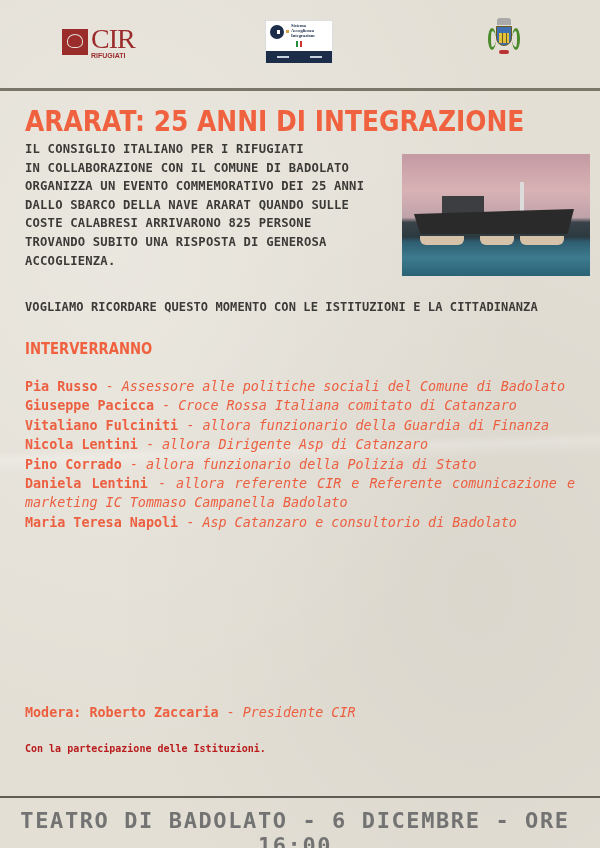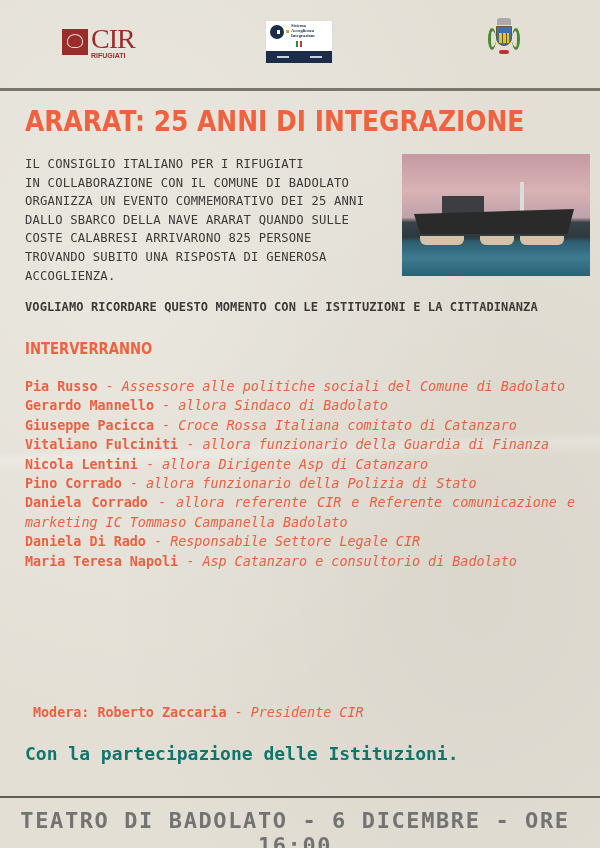--- a/index.html
+++ b/index.html
@@ -84,22 +84,22 @@
       position: absolute; left: 0; top: 88px; width: 600px; height: 3px; background: #7a7668;
     }
     .title {
       position: absolute; left: 25px; top: 104px;
       font-family: "DejaVu Sans", "Liberation Sans", sans-serif;
       font-weight: bold; font-size: 29px; color: #f0623f;
       letter-spacing: 0px; transform: scaleX(0.86); transform-origin: left center;
       white-space: nowrap;
     }
     .intro {
-      position: absolute; left: 25px; top: 155px; width: 370px;
-      font-size: 12.2px; line-height: 18.6px; font-weight: normal; color: #3b3a36;
+      position: absolute; left: 25px; top: 140px; width: 370px;
+      font-size: 12.2px; line-height: 18.6px; font-weight: bold; color: #3b3a36;
       white-space: pre;
       letter-spacing: 0.2px;
     }
     .photo {
       position: absolute; left: 402px; top: 154px; width: 188px; height: 122px;
       background:
         linear-gradient(180deg, #c49aa3 0%, #d8b2b4 30%, #bfa2aa 52%, #394349 56%, #2c3a40 68%, #2f5d70 72%, #3d7b90 85%, #2b6275 100%);
       overflow: hidden;
     }
     .photo .ship {
@@ -129,27 +129,27 @@
     .speakers {
       position: absolute; left: 25px; top: 377px; width: 550px;
       font-size: 13.4px; line-height: 19.4px; color: #ec5f40;
     }
     .speaker { text-align: justify; text-align-last: left; }
     .speaker .name { font-weight: bold; }
     .speaker .role { font-style: italic; }
     .speaker.gap { margin-bottom: 19px; }
     .moderator {
       position: absolute; left: 25px; top: 705px;
-      font-size: 13.4px; color: #ec5f40; margin-left: 8px;
+      font-size: 13.4px; color: #ec5f40;
     }
     .moderator .name { font-weight: bold; }
     .moderator .role { font-style: italic; }
     .closing {
       position: absolute; left: 25px; top: 743px;
-      font-size: 18px; font-weight: bold; color: #0f766e;
+      font-size: 10px; font-weight: bold; color: #b91c1c;
     }
     .rule-bottom {
       position: absolute; left: 0; top: 796px; width: 600px; height: 2px; background: #5f5c53;
     }
     .footer {
       position: absolute; left: 0; top: 808px; width: 590px; text-align: center;
       font-size: 22px; font-weight: bold; color: #737373; letter-spacing: 1.6px;
     }
   </style>
 </head>
@@ -211,39 +211,33 @@
 
 <div class="outro">VOGLIAMO RICORDARE QUESTO MOMENTO CON LE ISTITUZIONI E LA CITTADINANZA</div>
 
 <div class="section-head">INTERVERRANNO</div>
 
 <div class="speakers">
   <div class="speaker">
     <span class="name">Pia Russo</span><span class="sep"> - </span><span class="role">Assessore alle politiche sociali del Comune di Badolato</span>
   </div>
   <div class="speaker">
-    <span class="name">Gerardo Mannello</span><span class="sep"> - </span><span class="role">allora Sindaco di Badolato</span>
-  </div>
-  <div class="speaker">
     <span class="name">Giuseppe Pacicca</span><span class="sep"> - </span><span class="role">Croce Rossa Italiana comitato di Catanzaro</span>
   </div>
   <div class="speaker">
     <span class="name">Vitaliano Fulciniti</span><span class="sep"> - </span><span class="role">allora funzionario della Guardia di Finanza</span>
   </div>
   <div class="speaker">
     <span class="name">Nicola Lentini</span><span class="sep"> - </span><span class="role">allora Dirigente Asp di Catanzaro</span>
   </div>
   <div class="speaker">
     <span class="name">Pino Corrado</span><span class="sep"> - </span><span class="role">allora funzionario della Polizia di Stato</span>
   </div>
   <div class="speaker">
-    <span class="name">Daniela Corrado</span><span class="sep"> - </span><span class="role">allora referente CIR e Referente comunicazione e marketing IC Tommaso Campanella Badolato</span>
-  </div>
-  <div class="speaker">
-    <span class="name">Daniela Di Rado</span><span class="sep"> - </span><span class="role">Responsabile Settore Legale CIR</span>
+    <span class="name">Daniela Lentini</span><span class="sep"> - </span><span class="role">allora referente CIR e Referente comunicazione e marketing IC Tommaso Campanella Badolato</span>
   </div>
   <div class="speaker">
     <span class="name">Maria Teresa Napoli</span><span class="sep"> - </span><span class="role">Asp Catanzaro e consultorio di Badolato</span>
   </div>
 </div>
 
 <div class="moderator">
   <span class="name">Modera: Roberto Zaccaria</span><span class="sep"> - </span><span class="role">Presidente CIR</span>
 </div>
 

